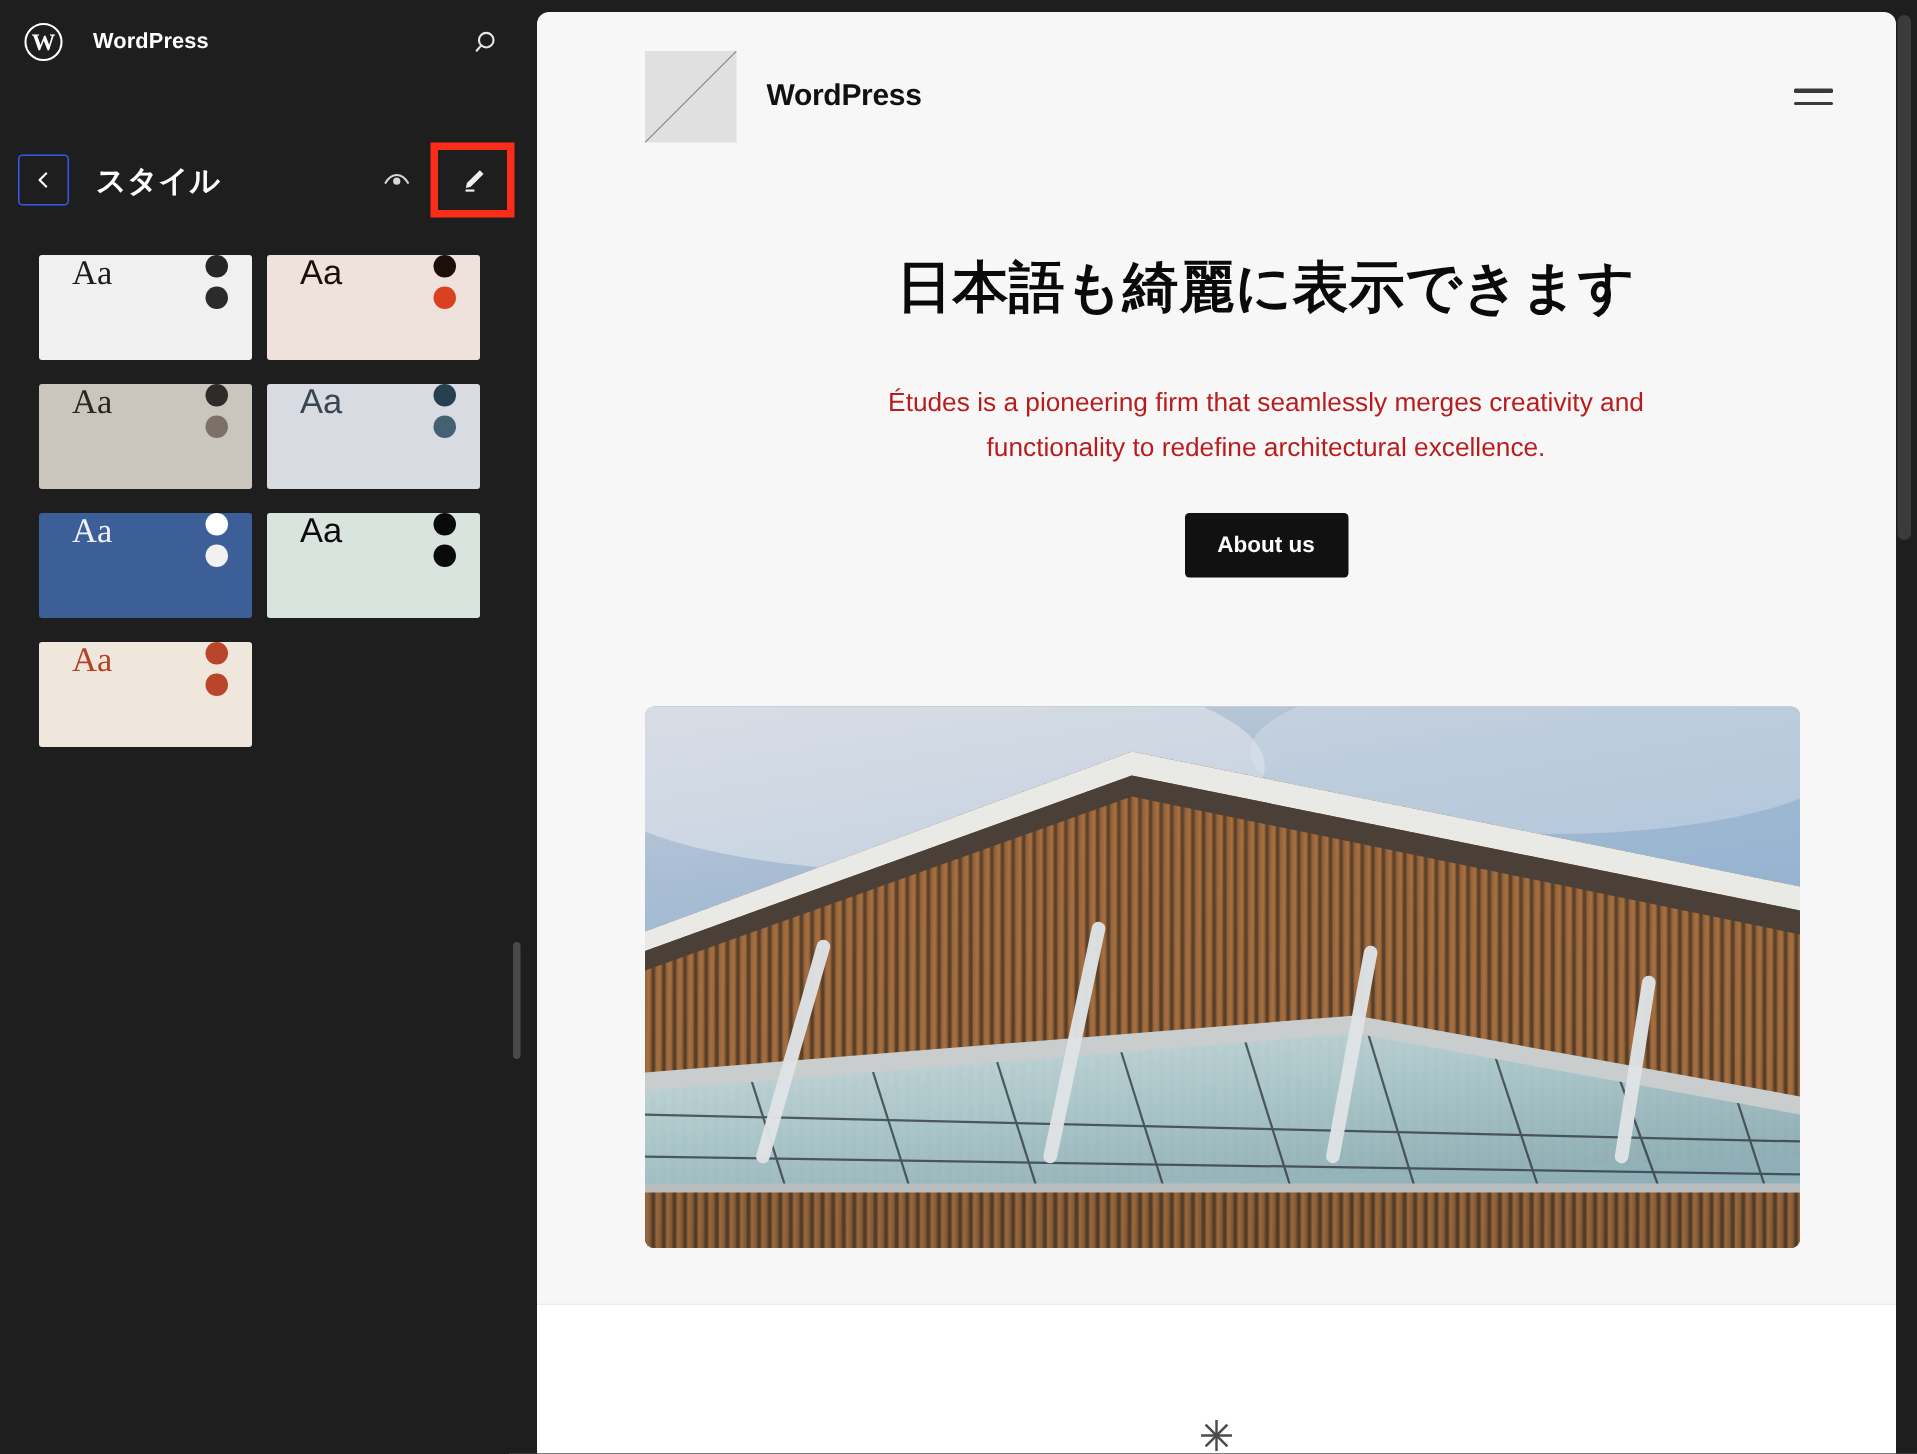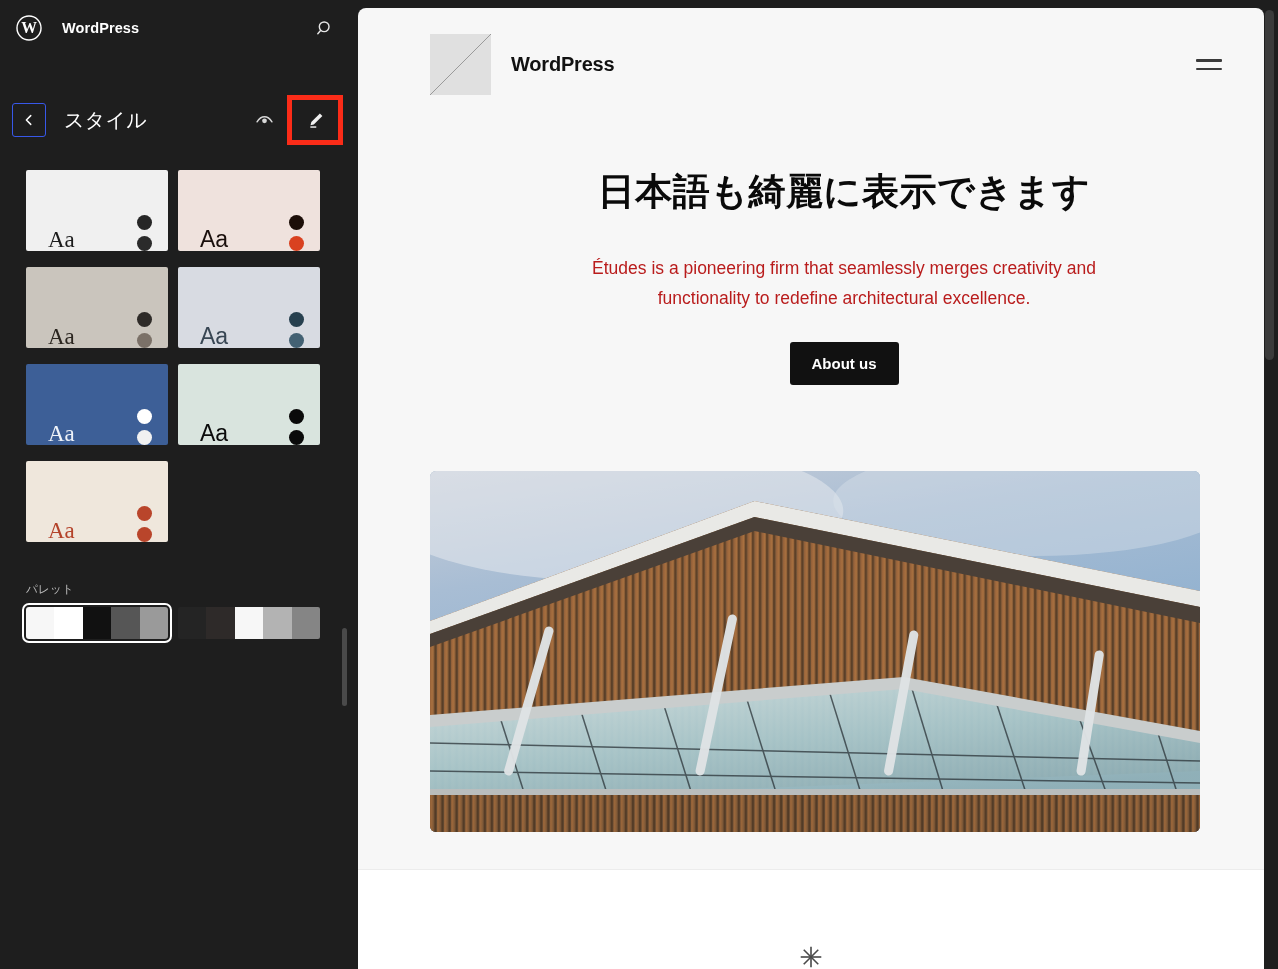--- a/index.html
+++ b/index.html
@@ -47,21 +47,21 @@
     padding:0 16px 0 12px; height:56px; margin-top:36px;
     position:relative;
   }
   .back-btn {
     width:34px; height:34px; border-radius:3px;
     border:1.5px solid #3858e9;
     display:flex; align-items:center; justify-content:center;
     background:transparent; cursor:pointer; flex:0 0 34px;
   }
   .panel-title {
-    color:#fff; font-size:20px; font-weight:400; margin-left:18px;
+    color:#fff; font-size:20px; font-weight:700; margin-left:18px;
     letter-spacing:0.3px;
   }
   .head-actions { margin-left:auto; display:flex; align-items:center; gap:0px; }
   .icon-btn {
     width:30px; height:30px; display:flex; align-items:center;
     justify-content:center; cursor:pointer; background:transparent;
     border:none;
   }
   
   .edit-wrap {
@@ -79,22 +79,22 @@
     max-width:330px;
   }
 
   
   .variations {
     display:grid; grid-template-columns:142px 142px;
     gap:16px 10px;
     padding:22px 0 0 26px;
   }
   .variation {
-    height:81px; border-radius:2px;
-    display:flex; align-items:flex-end;
+    height:70px; border-radius:2px;
+    display:flex; align-items:flex-start;
     padding:0 16px 0 22px;
     position:relative; cursor:pointer;
     overflow:hidden;
   }
   .variation .aa { font-size:23px; line-height:1; }
   .variation .dots {
     margin-left:auto; display:flex; flex-direction:column; gap:6px;
   }
   .variation .dot { width:15px; height:15px; border-radius:50%; }
 
@@ -295,39 +295,20 @@
 
       <div class="variation" style="background:#efe7dc">
         <span class="aa" style="color:#b4432a;font-family:'Liberation Serif',serif">Aa</span>
         <span class="dots">
           <span class="dot" style="background:#b9452b"></span>
             <span class="dot" style="background:#b9452b"></span>
         </span>
       </div>
     </div>
 
-    <div class="palette-section">
-      <div class="palette-label">パレット</div>
-      <div class="palette-row">
-        <div class="palette-sw selected">
-          <span style="background:#f7f7f7"></span>
-            <span style="background:#ffffff"></span>
-          <span style="background:#111111"></span>
-            <span style="background:#565656"></span>
-          <span style="background:#9a9a9a"></span>
-        </div>
-        <div class="palette-sw">
-          <span style="background:#242424"></span>
-            <span style="background:#2e2a29"></span>
-          <span style="background:#f7f7f7"></span>
-            <span style="background:#b3b3b3"></span>
-          <span style="background:#858585"></span>
-        </div>
-      </div>
-    </div>
 
     <div class="sb-scroll"></div>
   </aside>
 
   <main class="canvas-area">
     <div class="preview">
 
       <div class="pv-header">
         <div class="pv-logo"></div>
         <div class="pv-brand">WordPress</div>

